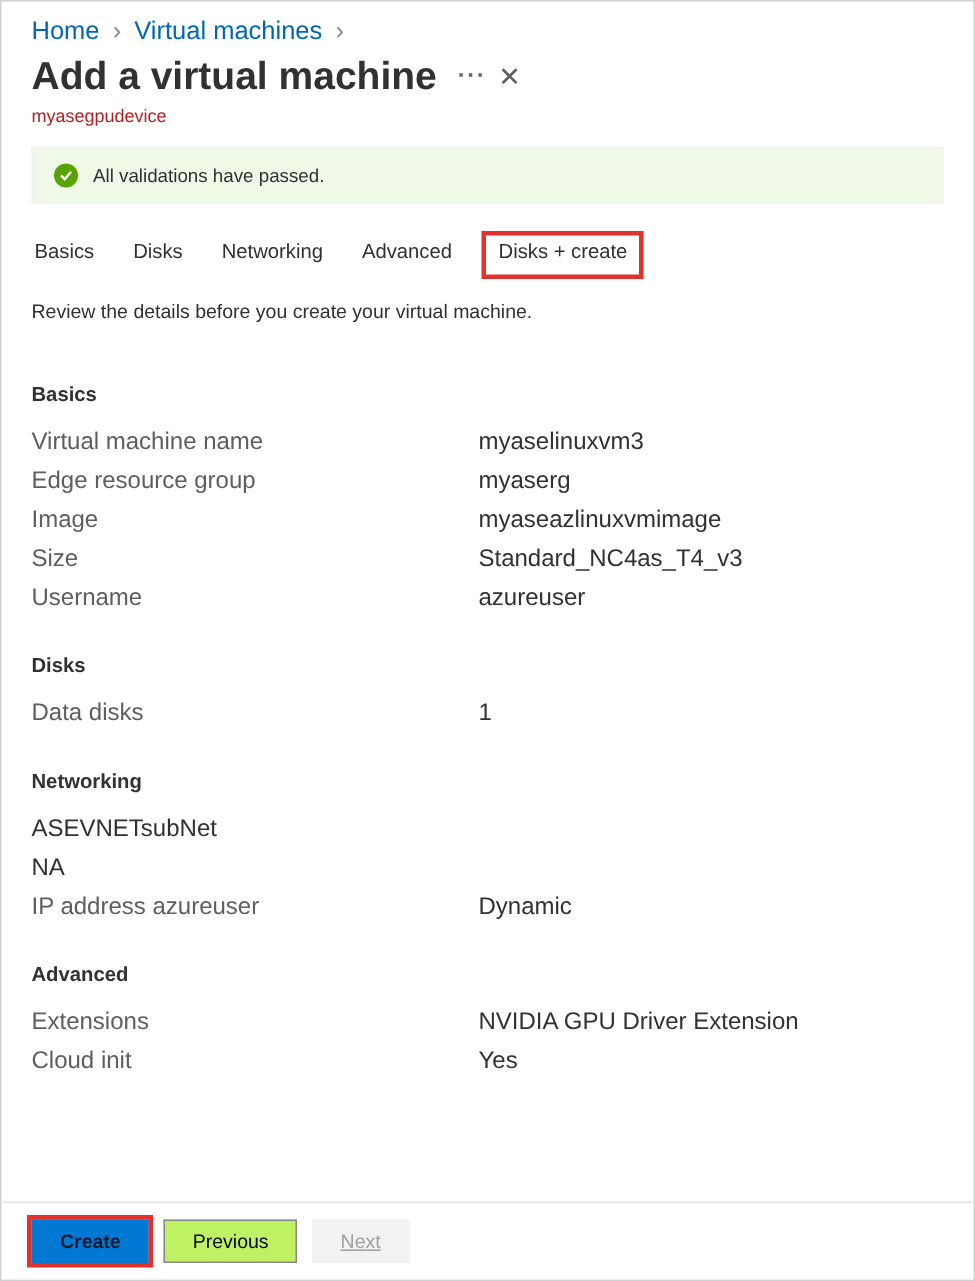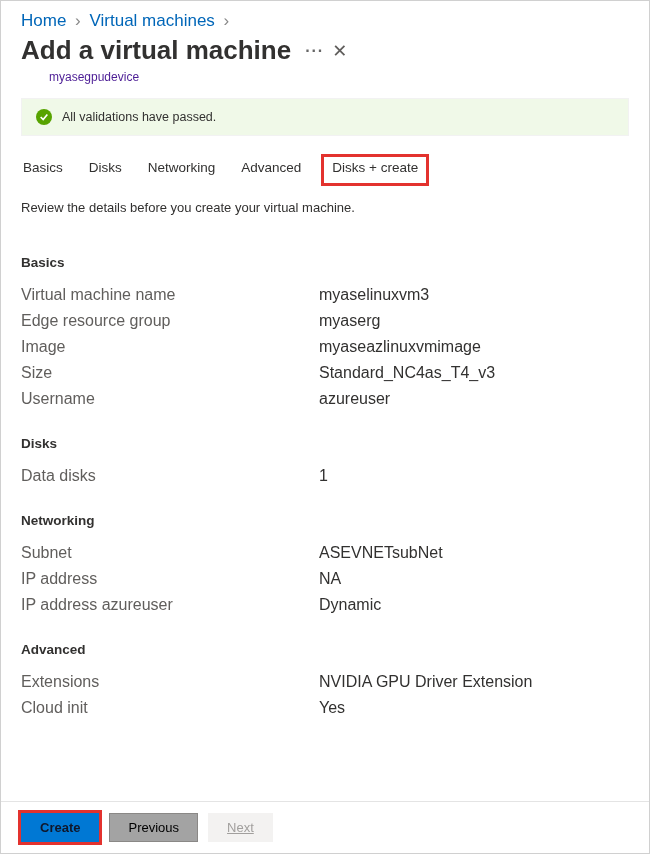--- a/index.html
+++ b/index.html
@@ -50,22 +50,21 @@
     .close-btn {
       font-size: 18px;
       color: #605e5c;
       cursor: pointer;
       padding: 4px 8px;
       line-height: 1;
     }
     .subhead {
       padding: 0 20px 14px 20px;
       font-size: 12px;
-      color: #4c1d95;
-      margin-left: 28px;
+      color: #b91c1c;
     }
     .validation-banner {
       margin: 0 20px 18px 20px;
       background: #f0f9e8;
       border: 1px solid #f2f2f2;
       padding: 10px 14px;
       display: flex;
       align-items: center;
       gap: 10px;
       font-size: 12.5px;
@@ -150,21 +149,21 @@
       display: flex;
       gap: 10px;
       align-items: center;
       background: #fff;
     }
     .btn {
       padding: 6px 18px;
       font-size: 13px;
       cursor: pointer;
       border: 1px solid #8a8886;
-      background: #a3a3a3;
+      background: #bef264;
     }
     .btn-primary {
       background: #0078d4;
       color: #0f172a;
       border-color: #0078d4;
       font-weight: 600;
     }
     .btn-primary.highlighted {
       outline: 3px solid #e3322e;
       outline-offset: 0;
@@ -241,25 +240,23 @@
   </div>
 
   <div class="section-heading">Disks</div>
   <div class="kv-row">
     <div class="kv-key">Data disks</div>
     <div class="kv-val">1</div>
   </div>
 
   <div class="section-heading">Networking</div>
   <div class="kv-row">
-    <div class="kv-key">Subnet</div>
     <div class="kv-val">ASEVNETsubNet</div>
   </div>
   <div class="kv-row">
-    <div class="kv-key">IP address</div>
     <div class="kv-val">NA</div>
   </div>
   <div class="kv-row">
     <div class="kv-key">IP address azureuser</div>
     <div class="kv-val">Dynamic</div>
   </div>
 
   <div class="section-heading">Advanced</div>
   <div class="kv-row">
     <div class="kv-key">Extensions</div>

